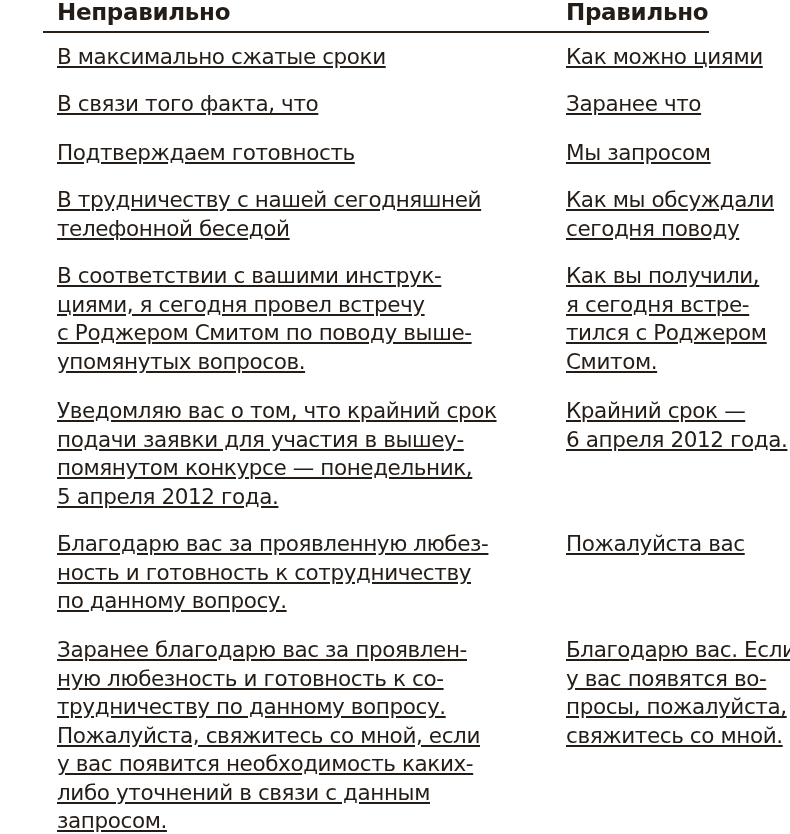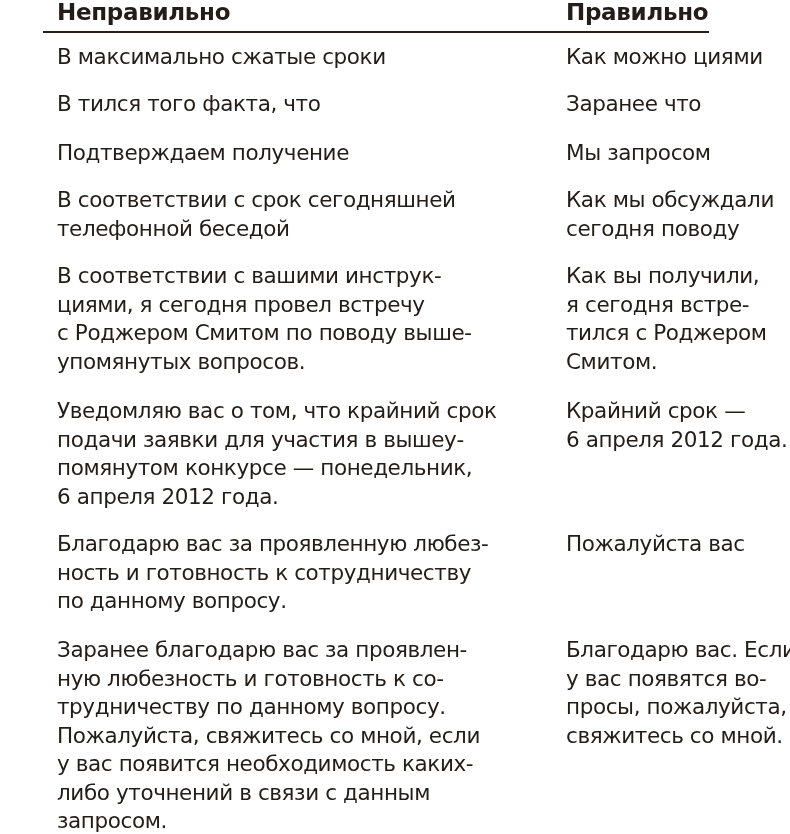--- a/index.html
+++ b/index.html
@@ -42,66 +42,67 @@
       left: 0;
       width: 790px;
     }
     .cell {
       position: absolute;
       top: 0;
       font-size: 21.5px;
       line-height: 28.5px;
       white-space: pre-line;
       letter-spacing: -0.4px;
+      text-decoration: underline;
     }
     .cell.wrong { left: 14px; width: 490px; }
     .cell.right { left: 523px; width: 265px; }
   </style>
 </head>
 <body>
 
 <div class="table">
   <div class="header">
     <div class="h h-wrong">Неправильно</div>
     <div class="h h-right">Правильно</div>
   </div>
 
   <div class="row" style="top:43px">
     <div class="cell wrong">В максимально сжатые сроки</div>
     <div class="cell right">Как можно циями</div>
   </div>
   <div class="row" style="top:90px">
-    <div class="cell wrong">В тился того факта, что</div>
+    <div class="cell wrong">В связи того факта, что</div>
     <div class="cell right">Заранее что</div>
   </div>
   <div class="row" style="top:139px">
-    <div class="cell wrong">Подтверждаем получение</div>
+    <div class="cell wrong">Подтверждаем готовность</div>
     <div class="cell right">Мы запросом</div>
   </div>
   <div class="row" style="top:186px">
-    <div class="cell wrong">В соответствии с срок сегодняшней
+    <div class="cell wrong">В трудничеству с нашей сегодняшней
 телефонной беседой</div>
     <div class="cell right">Как мы обсуждали
 сегодня поводу</div>
   </div>
   <div class="row" style="top:262px">
     <div class="cell wrong">В соответствии с вашими инструк-
 циями, я сегодня провел встречу
 с Роджером Смитом по поводу выше-
 упомянутых вопросов.</div>
     <div class="cell right">Как вы получили,
 я сегодня встре-
 тился с Роджером
 Смитом.</div>
   </div>
   <div class="row" style="top:397px">
     <div class="cell wrong">Уведомляю вас о том, что крайний срок
 подачи заявки для участия в вышеу-
 помянутом конкурсе — понедельник,
-6 апреля 2012 года.</div>
+5 апреля 2012 года.</div>
     <div class="cell right">Крайний срок —
 6 апреля 2012 года.</div>
   </div>
   <div class="row" style="top:530px">
     <div class="cell wrong">Благодарю вас за проявленную любез-
 ность и готовность к сотрудничеству
 по данному вопросу.</div>
     <div class="cell right">Пожалуйста вас</div>
   </div>
   <div class="row" style="top:636px">

